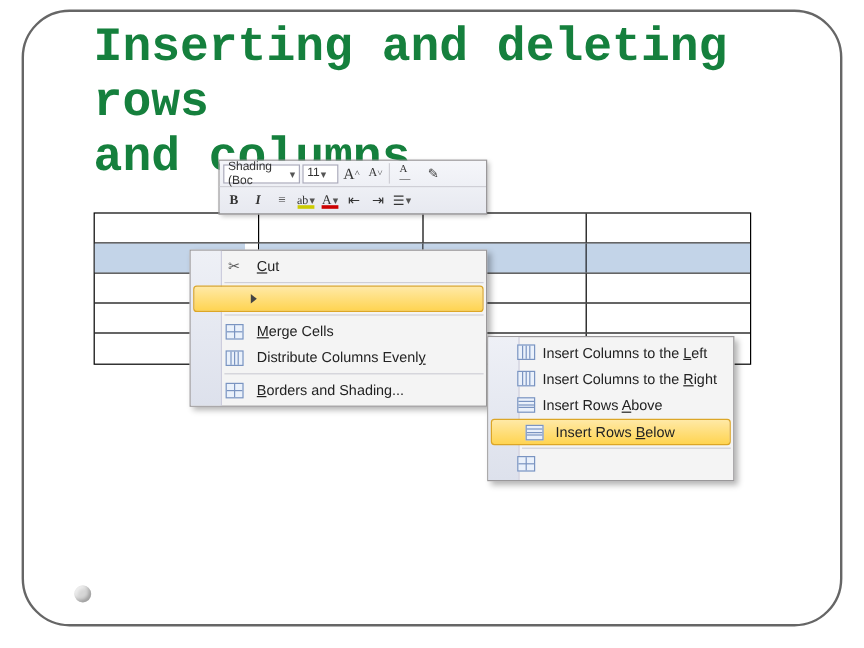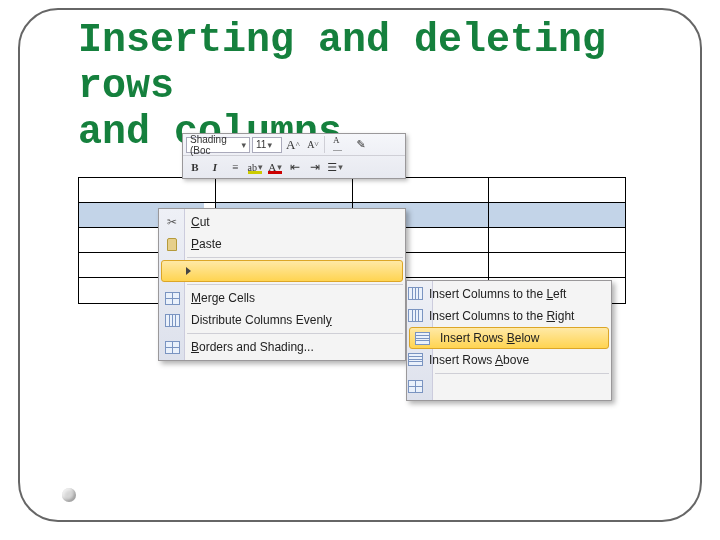--- a/index.html
+++ b/index.html
@@ -107,20 +107,21 @@
   }
   .menu .iconcol {
     width: 26px; height: 100%;
     display: flex; align-items: center; justify-content: center;
   }
   .menu-item {
     display: flex; align-items: center;
     height: 22px;
     padding-right: 8px;
     position: relative;
+    padding-left: 23px;
   }
   .menu .stripe {
     position: absolute; left: 0; top: 0; bottom: 0;
     width: 26px;
     background: linear-gradient(#eef0f6, #dde1ec);
     border-right: 1px solid #ccd;
   }
   .menu-item .lbl { padding-left: 6px; flex: 1; }
   .menu-item .arrow {
     width: 0; height: 0;
@@ -282,28 +283,20 @@
 </div>
 
 <div class="menu">
   <div class="stripe"></div>
   <div class="menu-item">
     <div class="iconcol">
         <span class="ic ic-cut"></span>
       </div>
     <div class="lbl"><span><span class="u">C</span>ut</span></div>
   </div>
-  <div class="menu-item">
-    <div class="iconcol">
-        <span class="ic">
-          <span class="ic-paste"></span>
-        </span>
-      </div>
-    <div class="lbl"><span><span class="u">P</span>aste</span></div>
-  </div>
   <div class="sep"></div>
   <div class="menu-item hi">
     <div class="stripe-spacer"></div>
     <div class="arrow"></div>
   </div>
   <div class="sep"></div>
   <div class="menu-item">
     <div class="iconcol">
         <span class="ic">
           <span class="ic-merge"></span>
@@ -336,34 +329,34 @@
     <div class="iconcol"><span class="ic">
           <span class="ic-colL"></span>
         </span></div>
     <div class="lbl"><span>Insert Columns to the <span class="u">L</span>eft</span></div>
   </div>
   <div class="menu-item">
     <div class="iconcol"><span class="ic">
           <span class="ic-colR"></span>
         </span></div>
     <div class="lbl"><span>Insert Columns to the <span class="u">R</span>ight</span></div>
+  </div>
+  <div class="menu-item">
+    <div class="iconcol"><span class="ic">
+          <span class="ic-rowA"></span>
+        </span></div>
+    <div class="lbl"><span>Insert Rows <span class="u">A</span>bove</span></div>
   </div>
   <div class="menu-item hi">
     <div class="stripe-spacer" style="width:24px;display:flex;align-items:center;justify-content:center;">
         <span class="ic">
           <span class="ic-rowB"></span>
         </span>
       </div>
     <div class="lbl"><span>Insert Rows <span class="u">B</span>elow</span></div>
   </div>
-  <div class="menu-item">
-    <div class="iconcol"><span class="ic">
-          <span class="ic-rowA"></span>
-        </span></div>
-    <div class="lbl"><span>Insert Rows <span class="u">A</span>bove</span></div>
-  </div>
   <div class="sep"></div>
   <div class="menu-item">
     <div class="iconcol"><span class="ic">
           <span class="ic-cells"></span>
         </span></div>
   </div>
 </div>
 
 </body></html>

